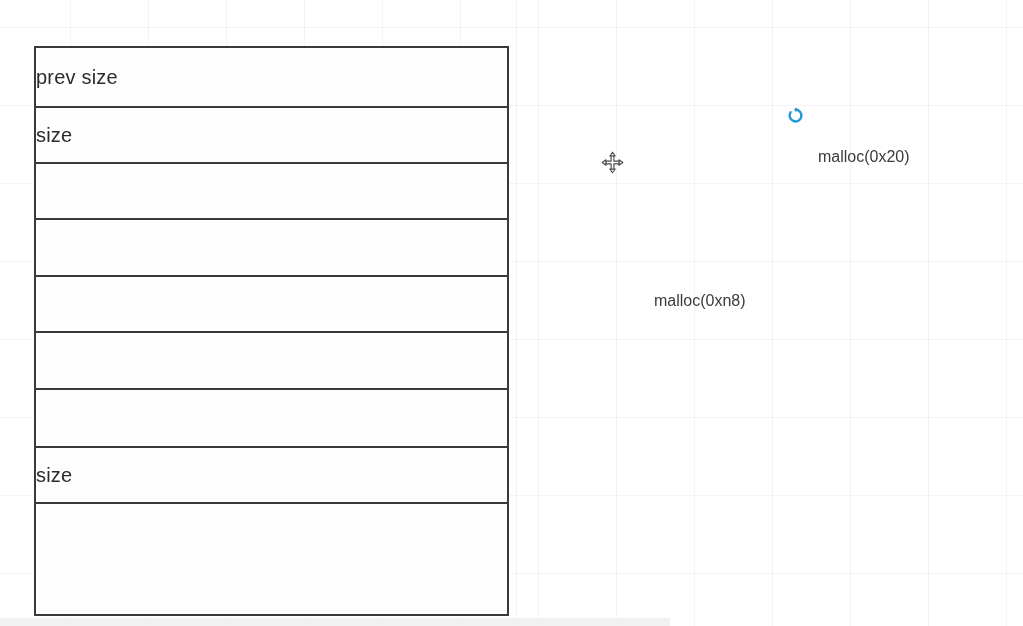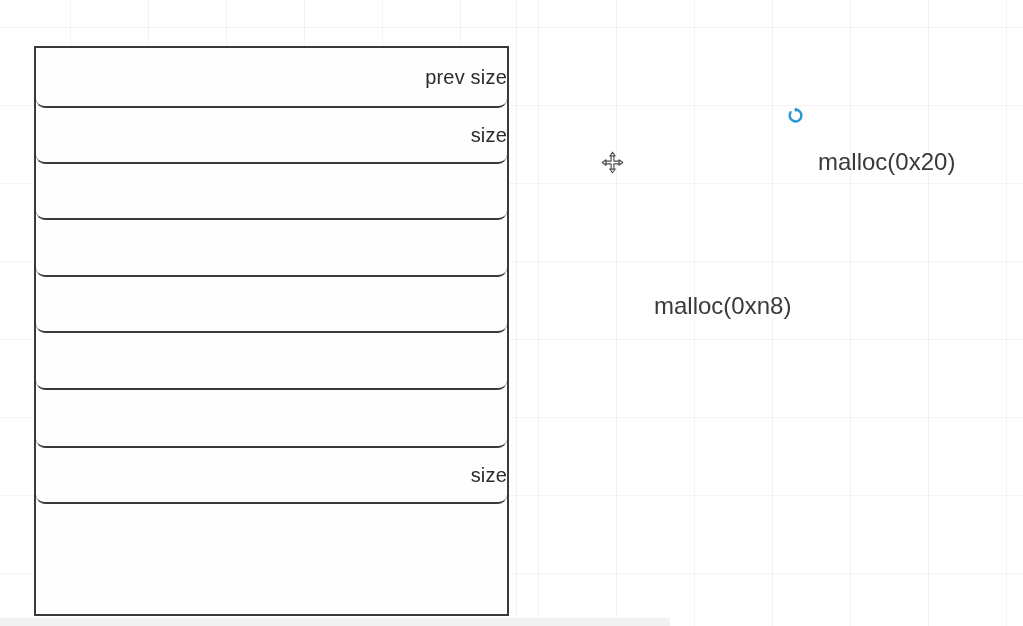--- a/index.html
+++ b/index.html
@@ -47,39 +47,38 @@
     height: 570px;
     border: 2px solid #3a3a3a;
     box-sizing: border-box;
     background: #fefefe;
   }
   .chunk-row {
     box-sizing: border-box;
     border-bottom: 2px solid #3a3a3a;
     display: flex;
     align-items: center;
-    justify-content: flex-end;
+    justify-content: flex-start;
     background: transparent;
-    border-radius: 9px;
   }
   .chunk-row:last-child {
     border-bottom: none;
   }
   .chunk-label {
     font-size: 20px;
     color: #2b2b2b;
     letter-spacing: 0.2px;
     font-family: "Liberation Sans", sans-serif;
     white-space: nowrap;
   }
 
   
   .annotation {
     position: absolute;
-    font-size: 24px;
+    font-size: 16px;
     color: #3a3a3a;
     white-space: nowrap;
     font-family: "Liberation Sans", sans-serif;
   }
 
   
   #selected-annotation {
     position: absolute;
     left: 617px;
     top: 140px;

